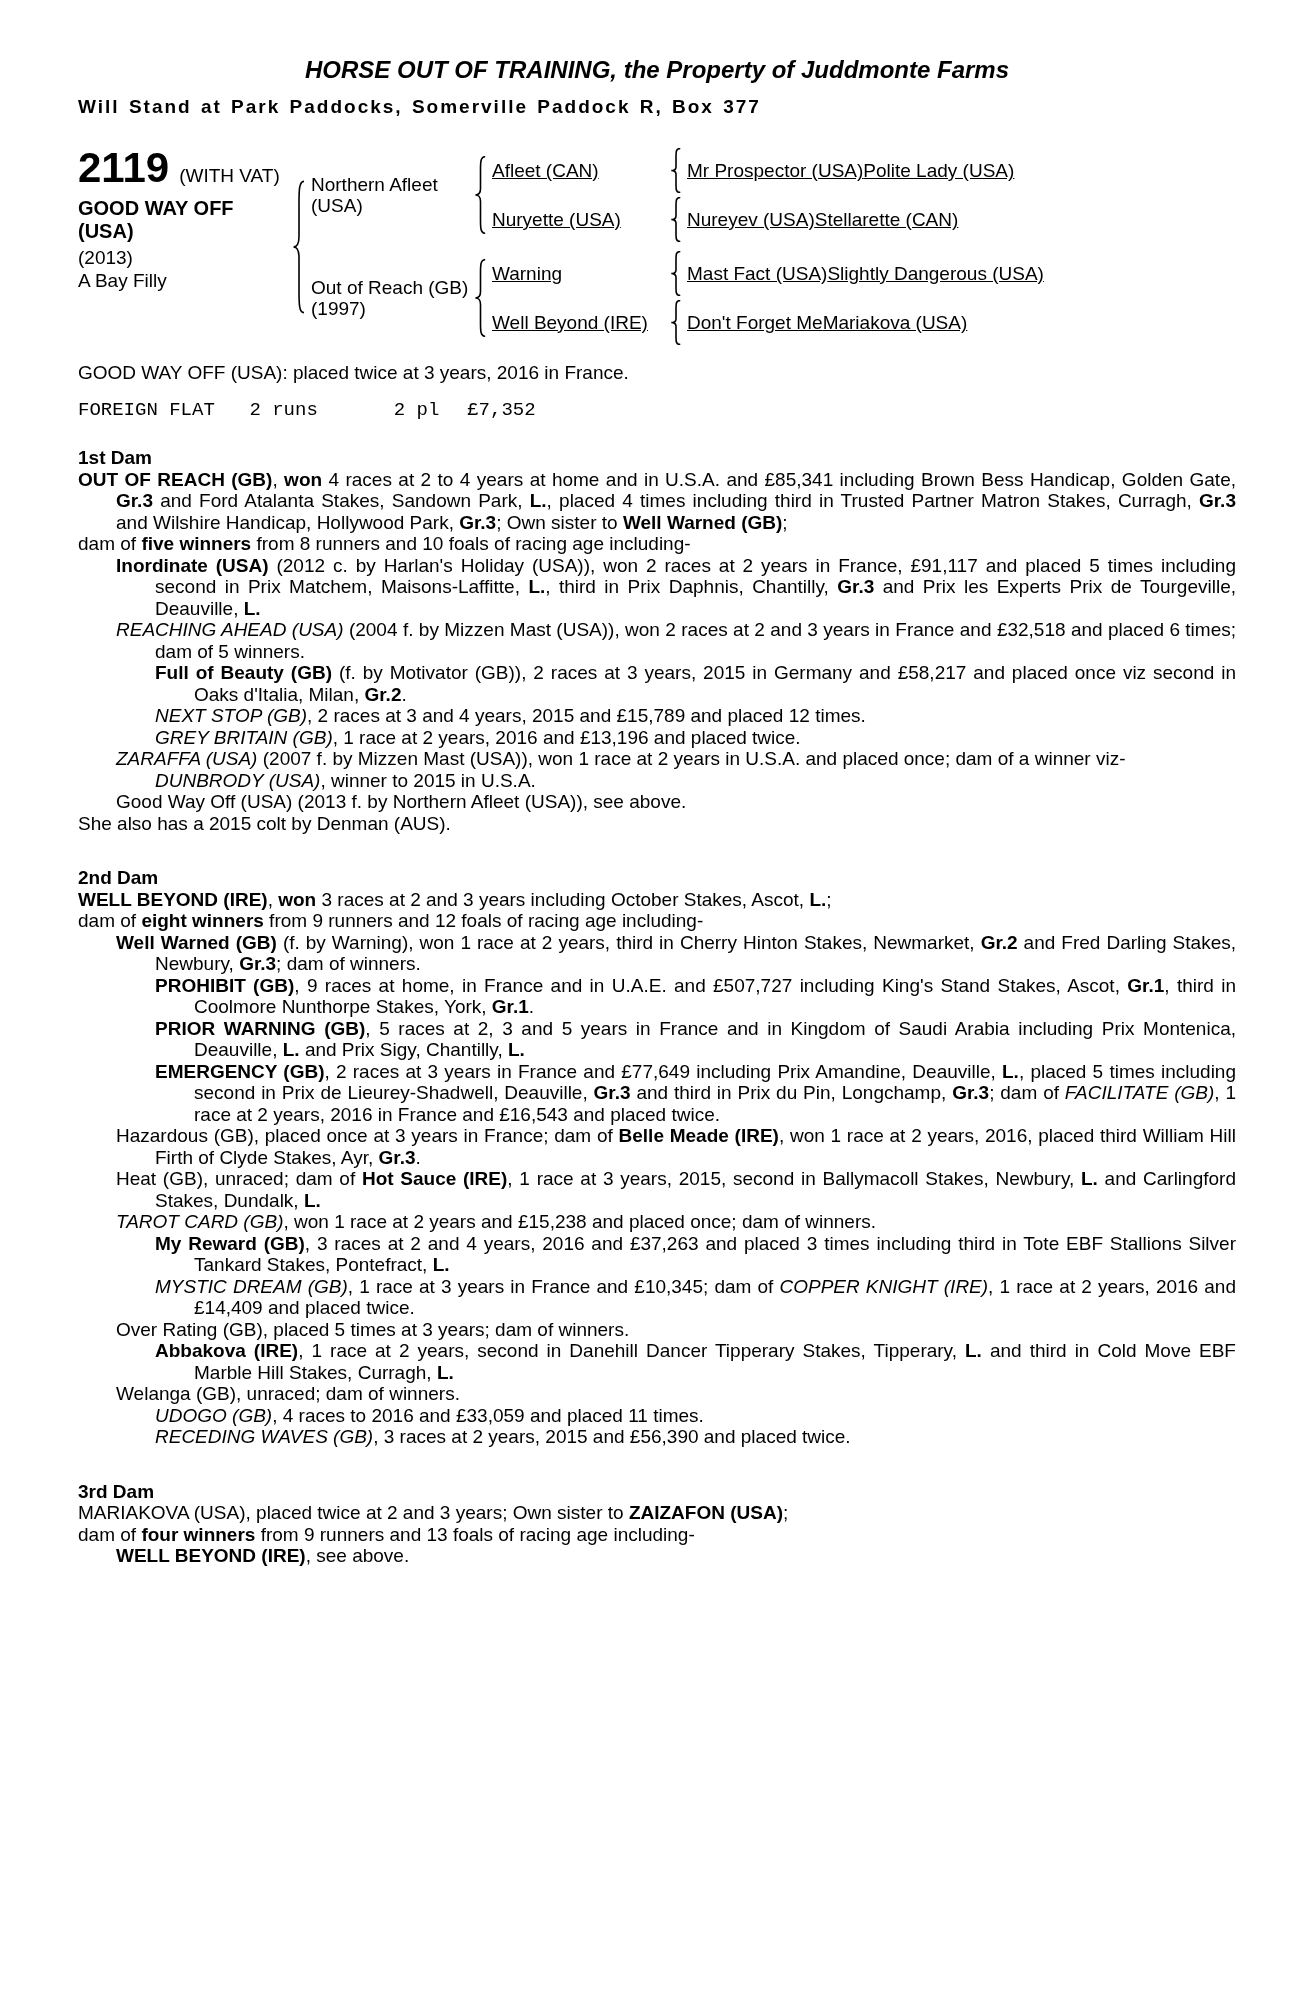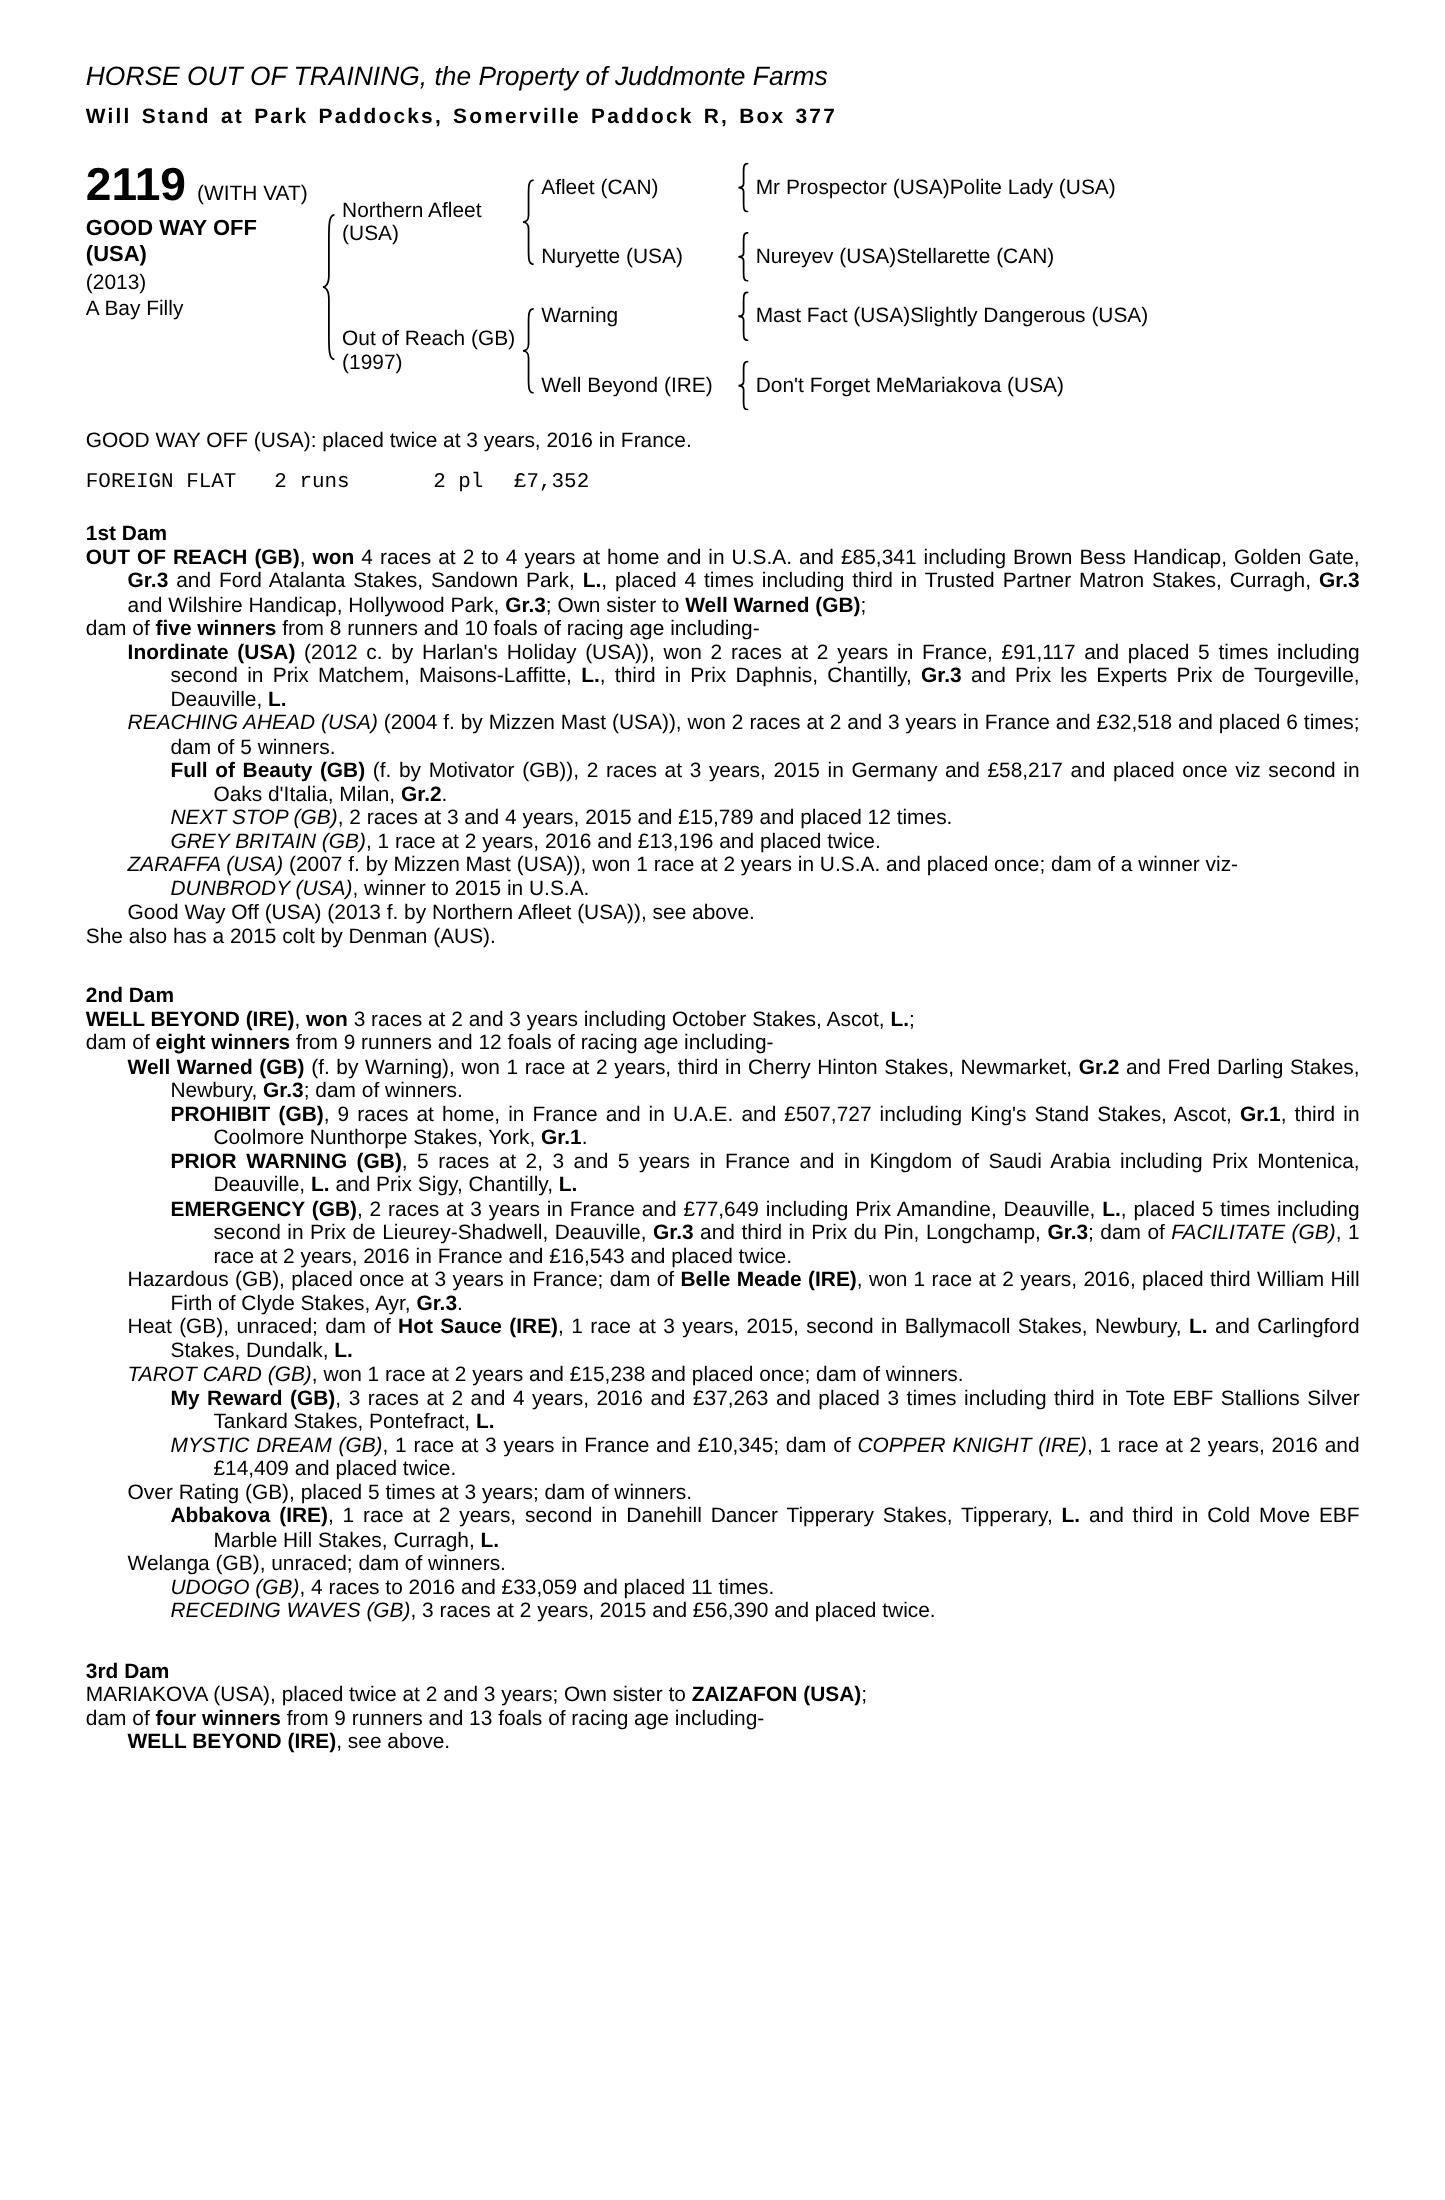--- a/index.html
+++ b/index.html
@@ -1,37 +1,37 @@
 <!DOCTYPE html>
 <html><head>
 <meta charset="utf-8">
 <style>
   html, body { margin:0; padding:0; background:#ffffff; }
   body { width:1314px; min-height:2000px; font-family:"Liberation Sans", sans-serif; color:#000; }
   .page { box-sizing:border-box; width:1314px; min-height:2000px; padding:56px 78px 40px 78px; }
 
-  .title { font-style:italic; font-size:24px; line-height:28px; }
+  .title { text-align:center; font-style:italic; font-size:24px; line-height:28px;font-weight:bold; }
   .stand { margin-top:12px; font-weight:bold; font-size:19px; letter-spacing:2px; word-spacing:2px; }
 
   
   .ped { display:flex; align-items:flex-start; margin-top:30px; }
   .lot-block { width:212px; flex:0 0 212px; }
   .lot-line { display:flex; align-items:baseline; gap:10px; }
   .lot-number { font-size:42px; font-weight:bold; line-height:40px; }
   .vat { font-size:19px; }
   .horse-name { font-size:20px; font-weight:bold; line-height:23px; }
   .hn-top { margin-top:9px; }
   .lot-year { font-size:19px; line-height:23px; margin-top:3px; }
   .lot-desc { font-size:19px; line-height:23px; }
 
   .tree { display:flex; align-items:center; }
   .halves { display:flex; flex-direction:column; gap:9px; }
   .half { display:flex; align-items:center; }
   .parent-name { width:160px; flex:0 0 160px; font-size:19px; line-height:21px; }
-  .gp-stack { display:flex; flex-direction:column; gap:18px; }
+  .gp-stack { display:flex; flex-direction:column; gap:4px;text-decoration:underline; }
   .gp-unit { display:flex; align-items:center; }
   .gp-name { width:175px; flex:0 0 175px; font-size:19px; line-height:21px; }
   .ggp-stack { display:flex; }
   .ggp { font-size:19px; line-height:21px; white-space:nowrap; }
 
   svg.brace { display:block; flex:0 0 auto; }
   .main-brace { width:14px; height:134px; margin:0 5px 0 2px; }
   .parent-brace { width:13px; height:78px; margin:0 5px 0 3px; }
   .gp-brace { width:12px; height:45px; margin:0 5px 0 3px; }
 

